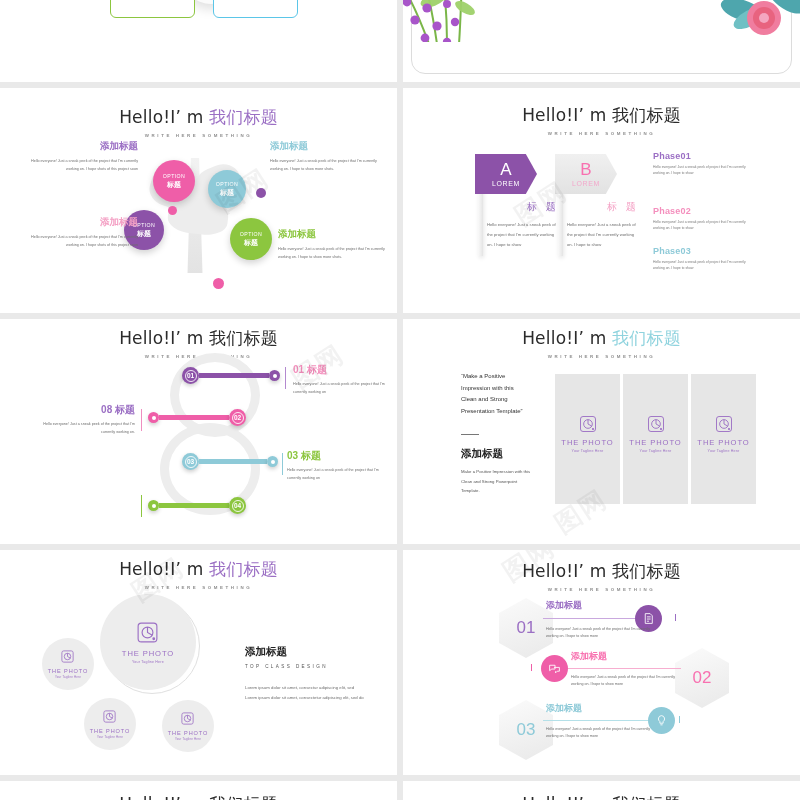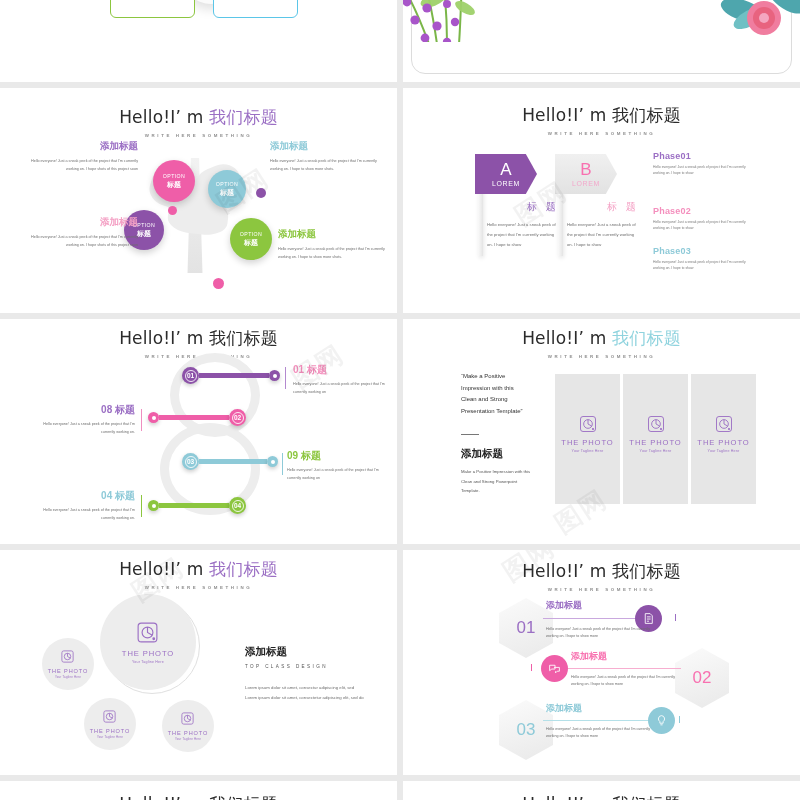--- a/index.html
+++ b/index.html
@@ -370,38 +370,34 @@
       <div class="head" style="background:#8ecad8">
           <span class="ring">03</span>
         </div>
       <div class="tail" style="background:#8ecad8"></div>
       <div class="head" style="background:#8ecad8;width:11px;height:11px">
           <span class="cap"></span>
         </div>
     </div>
     <div class="vbar" style="left:282px;top:134px;background:#8ecad8"></div>
     <div style="position:absolute;left:287px;top:130px;width:100px">
-      <div class="num-h" style="color:#8cc63f">09 标题</div>
+      <div class="num-h" style="color:#8cc63f">03 标题</div>
       <div class="num-p">Hello everyone! Just a sneak peek of the project that I'm currently working on</div>
     </div>
 
     <div class="pin" style="left:148px;top:178px;width:98px;flex-direction:row-reverse">
       <div class="head" style="background:#8cc63f">
           <span class="ring">04</span>
         </div>
       <div class="tail" style="background:#8cc63f"></div>
       <div class="head" style="background:#8cc63f;width:11px;height:11px">
           <span class="cap"></span>
         </div>
     </div>
     <div class="vbar" style="left:141px;top:176px;background:#8cc63f"></div>
-    <div style="position:absolute;left:30px;top:170px;width:105px;text-align:right">
-      <div class="num-h" style="color:#8ecad8">04 标题</div>
-      <div class="num-p">Hello everyone! Just a sneak peek of the project that I'm currently working on.</div>
-    </div>
     <div class="wm" style="left:290px;top:30px">图网</div>
   </div>
 
   <div class="slide">
     <div class="tbox" style="top:8px">
       <div class="t-main"><span>Hello!I’ m</span>
         <span class="cn cn-teal">我们标题</span></div>
       <div class="t-sub">WRITE HERE SOMETHING</div>
     </div>
 

